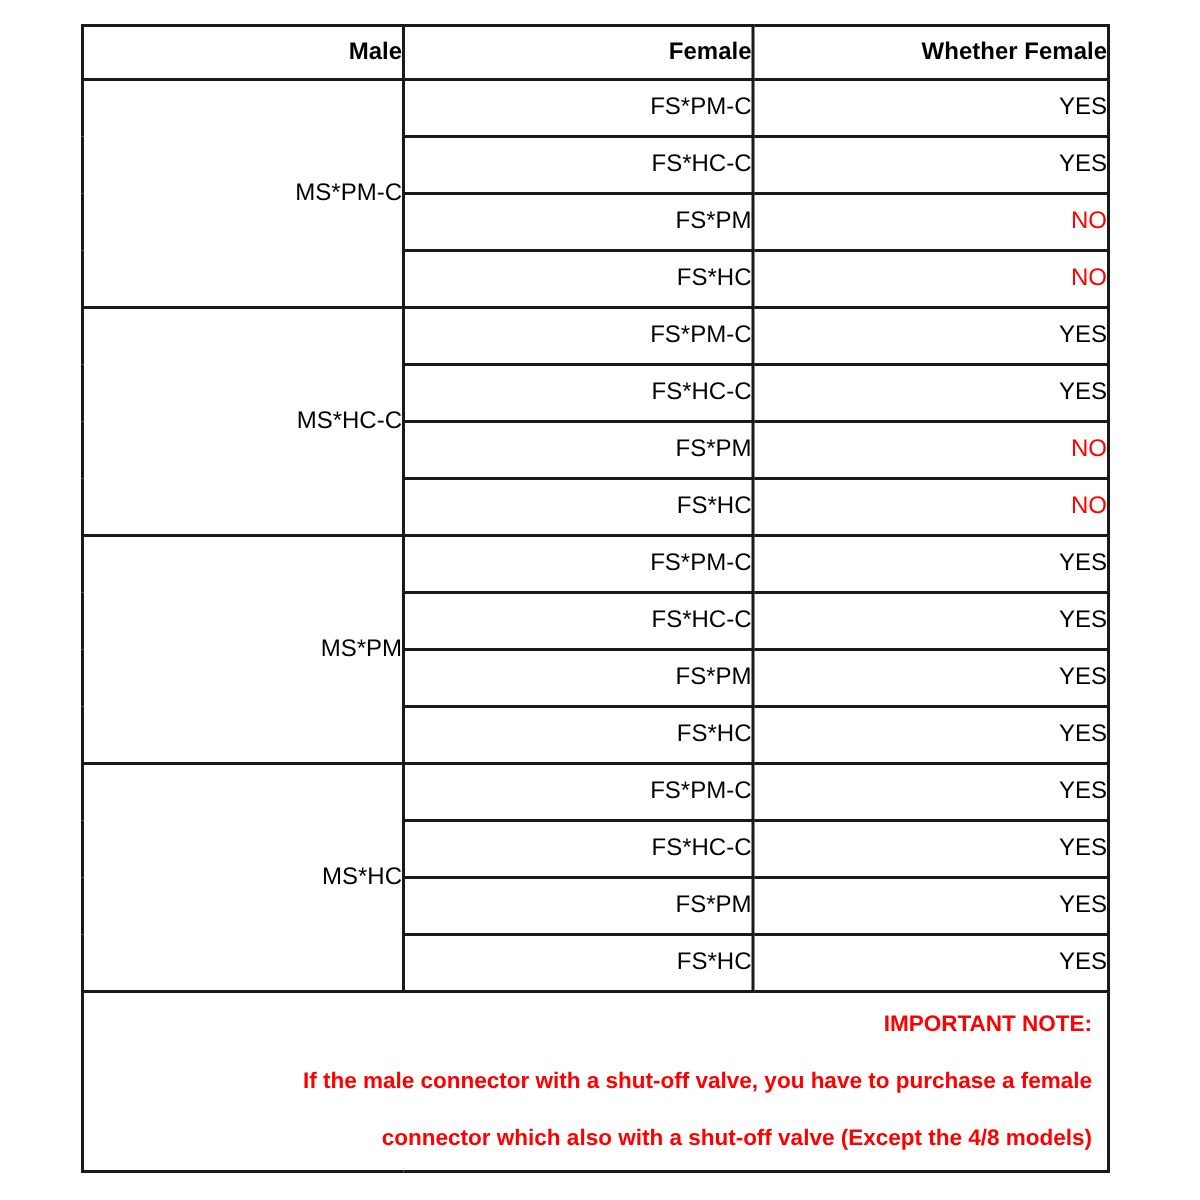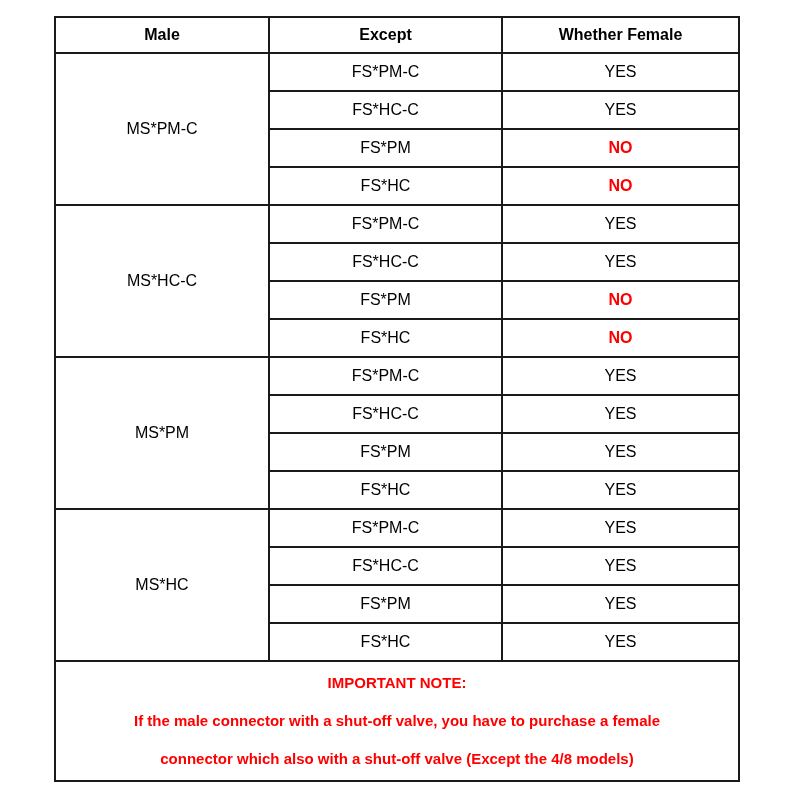--- a/index.html
+++ b/index.html
@@ -21,45 +21,45 @@
     left: 54px;
     top: 16px;
     width: 684px;
     border-collapse: collapse;
     table-layout: fixed;
     background: var(--color-background, #ffffff);
   }
   table.compat th,
   table.compat td {
     border: 2px solid var(--color-border, #1a1a1a);
-    text-align: center;
+    text-align: right;
     vertical-align: middle;
     color: var(--color-text, #000000);
     font-size: 16px;
     padding: 0;
   }
   table.compat thead th {
     height: 34px;
     font-weight: bold;
   }
   table.compat tbody td {
     height: 36px;
     font-weight: normal;
   }
   table.compat td.male-cell {
     font-weight: normal;
     margin-top: 14px;
   }
   table.compat td.no {
     color: var(--color-no, #ff0000);
-    font-weight: bold;
+    font-weight: normal;
   }
   table.compat td.note-cell {
     height: 114px;
-    text-align: center;
+    text-align: right;
     vertical-align: middle;
     padding: 2px 10px 2px 10px;
   }
   .note-line {
     color: var(--color-note, #ff0000);
     font-weight: bold;
     font-size: 15px;
     line-height: 38px;
     white-space: nowrap;
   }
@@ -70,21 +70,21 @@
 <div class="page">
   <table class="compat">
     <colgroup>
       <col style="width:214px">
       <col style="width:233px">
       <col style="width:237px">
     </colgroup>
     <thead>
       <tr>
         <th>Male</th>
-        <th>Except</th>
+        <th>Female</th>
         <th>Whether Female</th>
       </tr>
     </thead>
     <tbody>
 
       <tr>
         <td class="male-cell" rowspan="4">MS*PM-C</td>
         <td>FS*PM-C</td>
         <td>YES</td>
       </tr>

